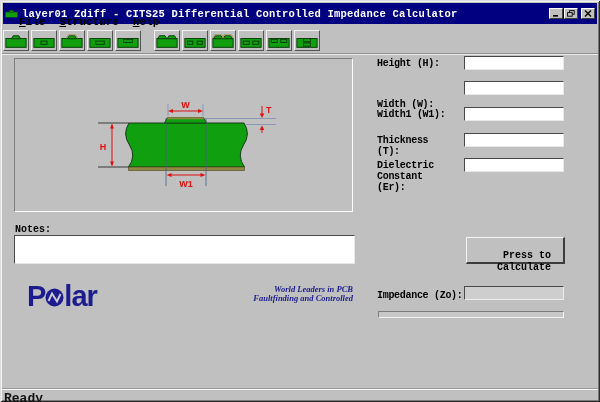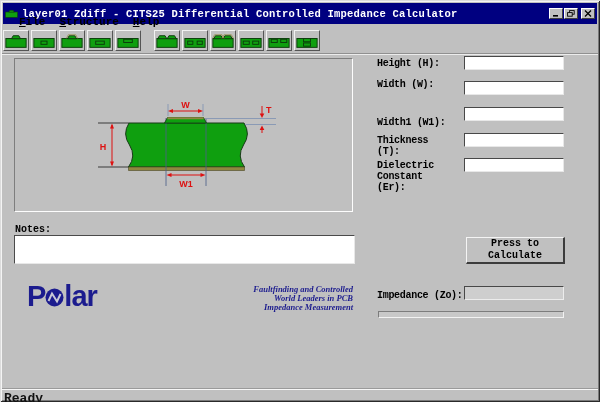--- a/index.html
+++ b/index.html
@@ -48,22 +48,22 @@
     font:10px "Liberation Mono", monospace; resize:none; padding:1px 3px; outline:none; }
   
   .flabel { position:absolute; left:377px; width:72px; font-size:10px; font-weight:bold;
     line-height:11px; color:#000; letter-spacing:-.3px; }
   .fedit { position:absolute; left:464px; width:100px; height:14px; background:#fff;
     border:1px solid; border-color:#484848 #e8e8e8 #e8e8e8 #484848;
     font:10px "Liberation Mono", monospace; padding:0 2px; outline:none; }
   
   .calc-btn { position:absolute; left:466px; top:237px; width:99px; height:27px;
     background:#c0c0c0; border-style:solid; border-width:1px 2px 2px 1px;
-    border-color:#f4f4f4 #3c3c3c #3c3c3c #f4f4f4; color:#000; text-align:center;
-    font:bold 10px "Liberation Mono", monospace; line-height:12px; padding:0; }
+    border-color:#f4f4f4 #3c3c3c #3c3c3c #f4f4f4; color:#000; text-align:right;
+    font:bold 10px "Liberation Mono", monospace; line-height:12px; padding:12px; }
   
   .brand-logo { position:absolute; left:27px; top:282px; display:flex; align-items:flex-start;
     color:#1c1c8e; font-family:"Liberation Sans", sans-serif; font-weight:bold;
     font-size:29px; line-height:29px; letter-spacing:-1px; }
   .brand-logo svg { margin-top:6px; }
   .brand-tagline { position:absolute; left:233px; top:285px; width:120px; text-align:right;
     font-family:"Liberation Serif", serif; font-style:italic; font-weight:bold;
     font-size:8.5px; line-height:9px; color:#1c1c8e; }
   
   .imp-label { position:absolute; left:377px; top:290px; font-size:10px; font-weight:bold;
@@ -237,23 +237,23 @@
       <path d="M154 116 H188" stroke="#dd1111" stroke-width="1"></path>
       <polygon points="151.5,116 156.5,114 156.5,118" fill="#dd1111"></polygon>
       <polygon points="190.5,116 185.5,114 185.5,118" fill="#dd1111"></polygon>
       <text class="dim-text" x="171" y="128" text-anchor="middle">W1</text>
     </svg>
   </div>
 
   <div id="form-slot">
       <div class="flabel" style="top: 58px;">Height (H):</div>
       <input class="fedit" value="" style="top: 56px;">
-      <div class="flabel" style="top: 79px;">Width (W):</div>
+      <div class="flabel" style="top: 99px;">Width (W):</div>
       <input class="fedit" value="" style="top: 81px;">
-      <div class="flabel" style="top: 117px;">Width1 (W1):</div>
+      <div class="flabel" style="top: 109px;">Width1 (W1):</div>
       <input class="fedit" value="" style="top: 107px;">
       <div class="flabel" style="top: 135px;">Thickness (T):</div>
       <input class="fedit" value="" style="top: 133px;">
       <div class="flabel" style="top: 160px;">Dielectric Constant (Er):</div>
       <input class="fedit" value="" style="top: 158px;">
     </div>
 
   <div class="notes-label">Notes:</div>
   <textarea class="notes-box" style=""></textarea>
 
@@ -264,23 +264,22 @@
 
   <div class="brand-logo">
     <span>P</span>
     <svg width="19" height="19" viewBox="0 0 19 19">
       <circle cx="9.5" cy="9.5" r="9" fill="#1c1c8e"></circle>
       <path d="M3.5 13 L7 5.5 L12 13.5 L15.5 6" stroke="#c9c9d6" stroke-width="2" fill="none"></path>
     </svg>
     <span>lar</span>
   </div>
   <div class="brand-tagline">
+    <div>World Leaders in PCB</div>
     <div>Faultfinding and Controlled</div>
-    <div>World Leaders in PCB</div>
-    <div>Impedance Measurement</div>
   </div>
 
   <div class="imp-label">Impedance (Zo):</div>
   <div class="imp-field"></div>
   <div class="progress"></div>
 
   <div class="sep-a"></div>
   <div class="sep-b"></div>
   <div class="status-text">Ready</div>
 

